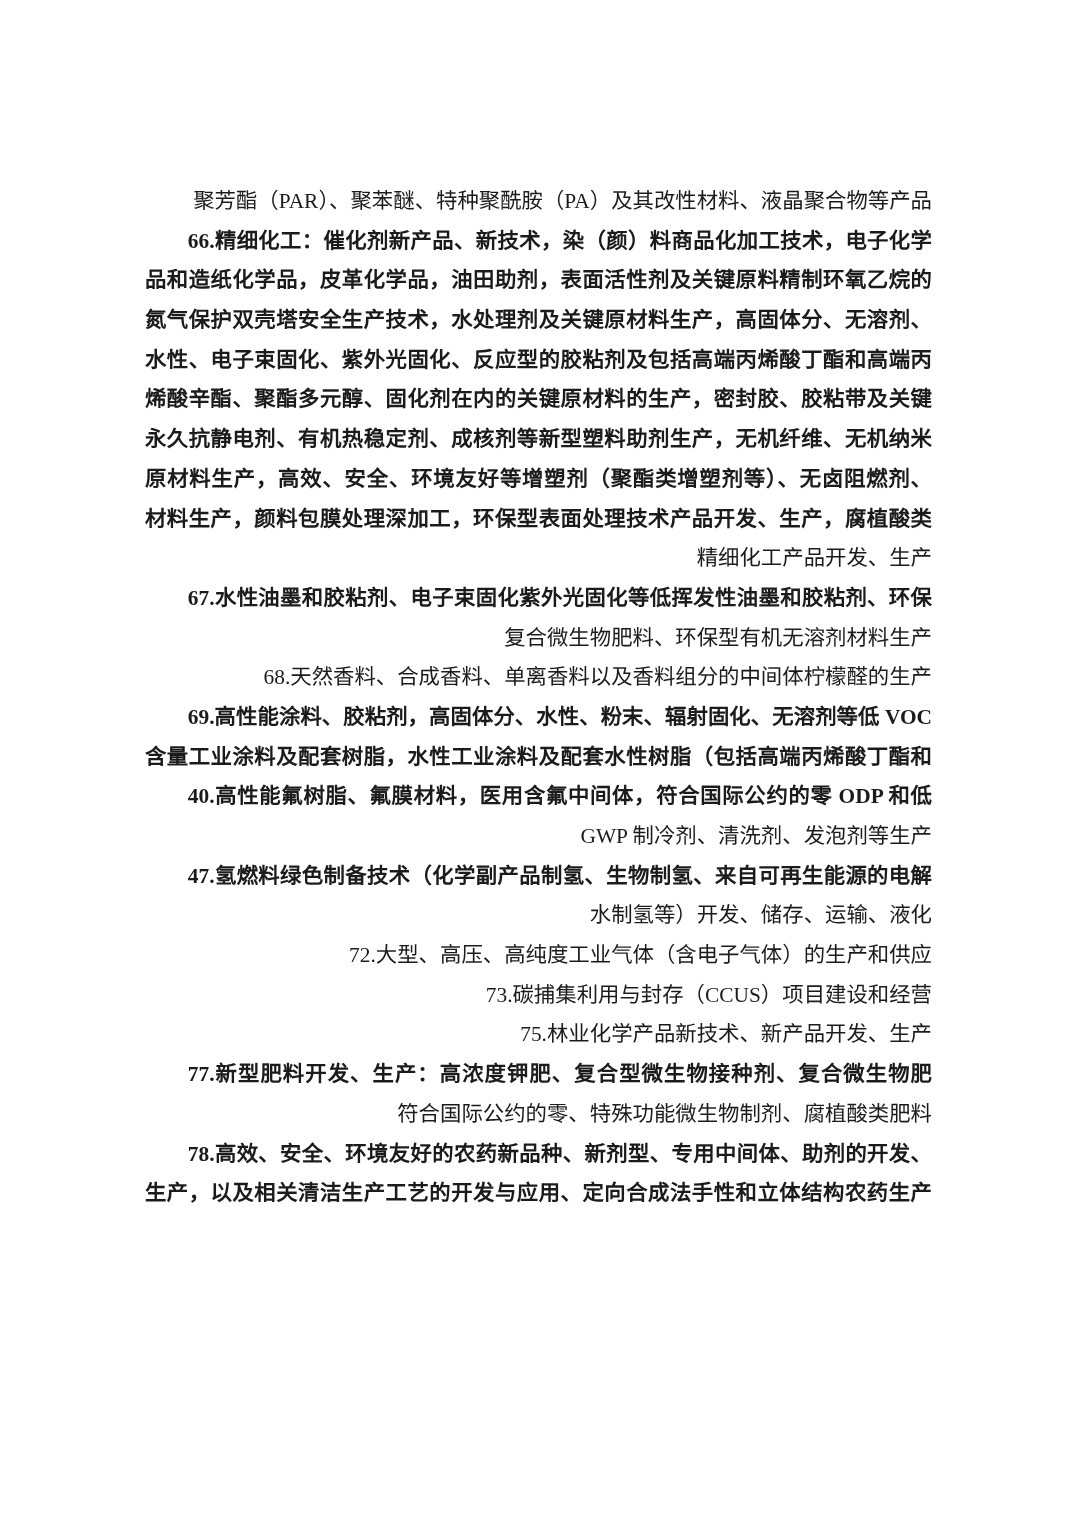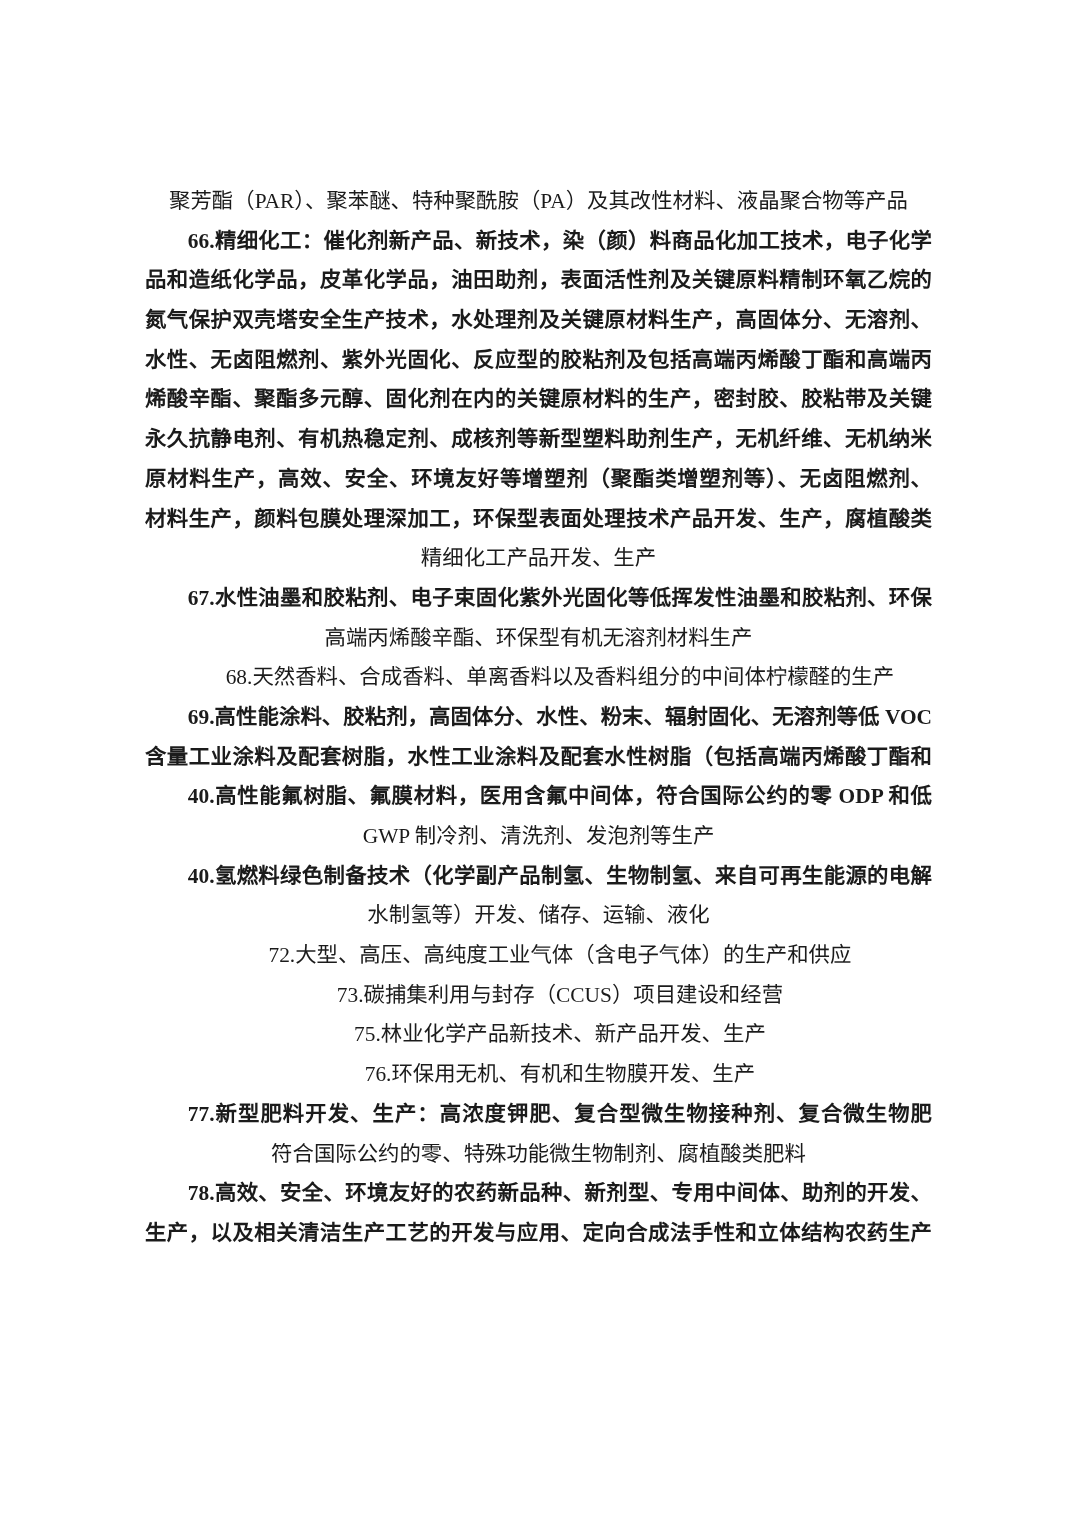--- a/index.html
+++ b/index.html
@@ -21,58 +21,57 @@
     width: 787px;
     font-family: "Liberation Serif", "DejaVu Serif", serif;
     font-size: 21.4px;
     line-height: 39.7px;
     color: #1b1b1b;
     font-weight: 400;
   }
   .line {
     height: 39.7px;
     overflow: hidden;
-    text-align: center;
+    text-align: right;
     word-break: break-all;
   }
   .line.fill {
     text-align: justify;
     text-align-last: justify;
     font-weight: bold;
   }
   .line.indent {
     text-indent: 2em;
   }
 </style>
 </head>
 <body>
 
 <div class="page">
   <div class="text-block" style="color: rgb(27, 27, 27);">
       <div class="line">聚芳酯（PAR）、聚苯醚、特种聚酰胺（PA）及其改性材料、液晶聚合物等产品</div>
       <div class="line indent fill">66.精细化工：催化剂新产品、新技术，染（颜）料商品化加工技术，电子化学</div>
       <div class="line fill">品和造纸化学品，皮革化学品，油田助剂，表面活性剂及关键原料精制环氧乙烷的</div>
       <div class="line fill">氮气保护双壳塔安全生产技术，水处理剂及关键原材料生产，高固体分、无溶剂、</div>
-      <div class="line fill">水性、无卤阻燃剂、紫外光固化、反应型的胶粘剂及包括高端丙烯酸丁酯和高端丙</div>
+      <div class="line fill">水性、电子束固化、紫外光固化、反应型的胶粘剂及包括高端丙烯酸丁酯和高端丙</div>
       <div class="line fill">烯酸辛酯、聚酯多元醇、固化剂在内的关键原材料的生产，密封胶、胶粘带及关键</div>
       <div class="line fill">永久抗静电剂、有机热稳定剂、成核剂等新型塑料助剂生产，无机纤维、无机纳米</div>
       <div class="line fill">原材料生产，高效、安全、环境友好等增塑剂（聚酯类增塑剂等）、无卤阻燃剂、</div>
       <div class="line fill">材料生产，颜料包膜处理深加工，环保型表面处理技术产品开发、生产，腐植酸类</div>
       <div class="line">精细化工产品开发、生产</div>
       <div class="line indent fill">67.水性油墨和胶粘剂、电子束固化紫外光固化等低挥发性油墨和胶粘剂、环保</div>
-      <div class="line">高端丙烯酸辛酯、环保型有机无溶剂材料生产</div>
+      <div class="line">复合微生物肥料、环保型有机无溶剂材料生产</div>
       <div class="line indent">68.天然香料、合成香料、单离香料以及香料组分的中间体柠檬醛的生产</div>
       <div class="line indent fill">69.高性能涂料、胶粘剂，高固体分、水性、粉末、辐射固化、无溶剂等低 VOCs</div>
       <div class="line fill">含量工业涂料及配套树脂，水性工业涂料及配套水性树脂（包括高端丙烯酸丁酯和</div>
       <div class="line indent fill">40.高性能氟树脂、氟膜材料，医用含氟中间体，符合国际公约的零 ODP 和低</div>
       <div class="line">GWP 制冷剂、清洗剂、发泡剂等生产</div>
-      <div class="line indent fill">40.氢燃料绿色制备技术（化学副产品制氢、生物制氢、来自可再生能源的电解</div>
+      <div class="line indent fill">47.氢燃料绿色制备技术（化学副产品制氢、生物制氢、来自可再生能源的电解</div>
       <div class="line">水制氢等）开发、储存、运输、液化</div>
       <div class="line indent">72.大型、高压、高纯度工业气体（含电子气体）的生产和供应</div>
       <div class="line indent">73.碳捕集利用与封存（CCUS）项目建设和经营</div>
       <div class="line indent">75.林业化学产品新技术、新产品开发、生产</div>
-      <div class="line indent">76.环保用无机、有机和生物膜开发、生产</div>
       <div class="line indent fill">77.新型肥料开发、生产：高浓度钾肥、复合型微生物接种剂、复合微生物肥料、</div>
       <div class="line">符合国际公约的零、特殊功能微生物制剂、腐植酸类肥料</div>
       <div class="line indent fill">78.高效、安全、环境友好的农药新品种、新剂型、专用中间体、助剂的开发、</div>
       <div class="line fill">生产，以及相关清洁生产工艺的开发与应用、定向合成法手性和立体结构农药生产</div>
     </div>
 </div>
 
 </body></html>

